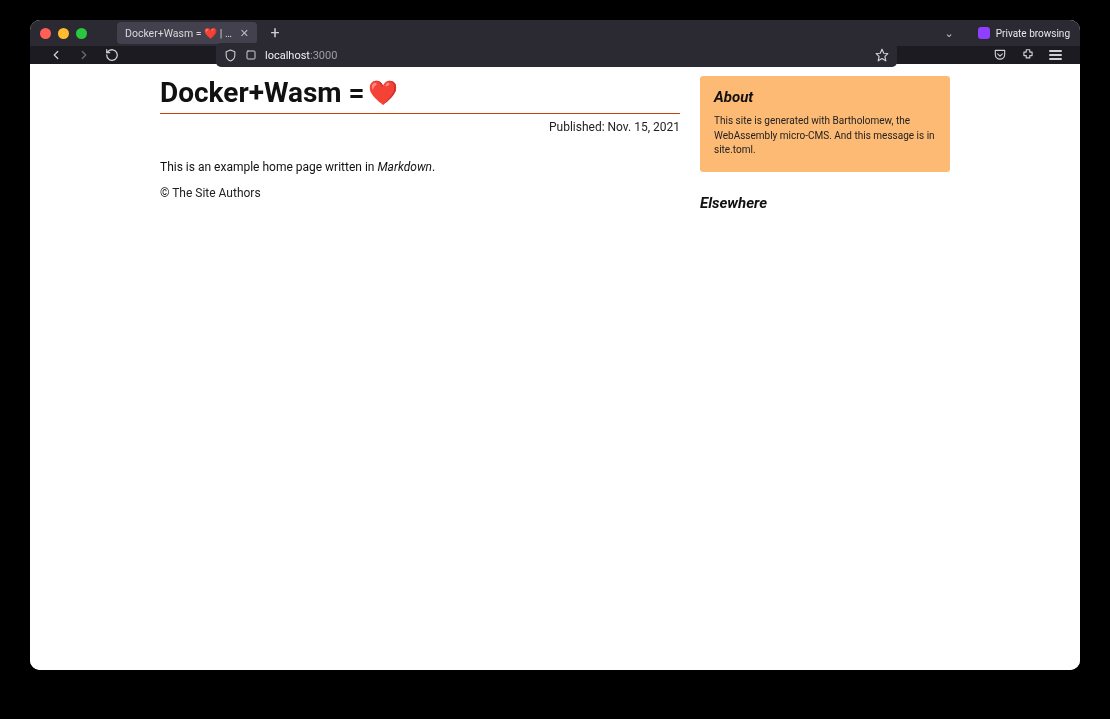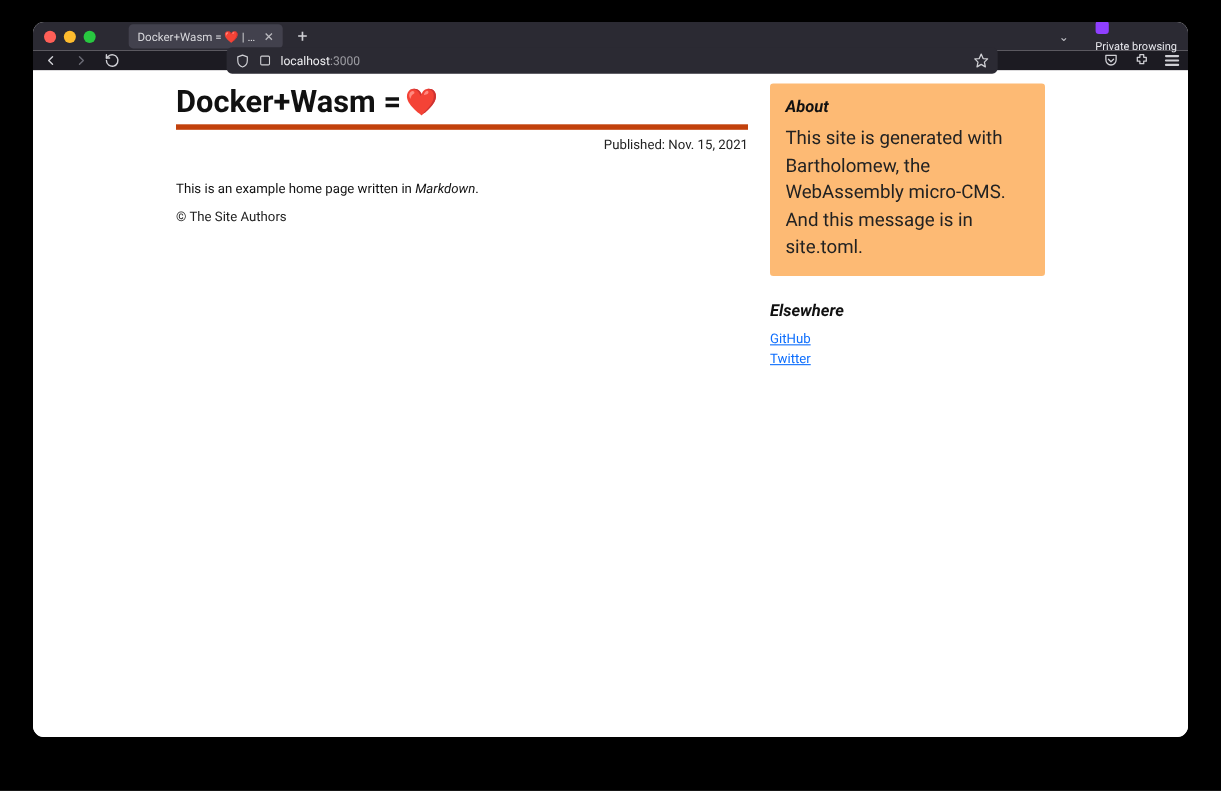--- a/index.html
+++ b/index.html
@@ -88,40 +88,39 @@
       gap: 14px;
       color: #cfcfd4;
     }
     .chev {
       font-size: 11px;
       opacity: 0.9;
       margin-right: 10px;
     }
     .private-badge {
       display: flex;
-      align-items: flex-start;
+      align-items: center;
       gap: 6px;
       font-size: 10px;
       color: #e8e8ee;
-      flex-direction: column;
     }
     .mask-icon {
       width: 12px;
       height: 12px;
       background: #8f3fff;
       border-radius: 3px;
       position: relative;
     }
     
     .toolbar {
       height: 18px;
       background: #1c1b22;
       display: flex;
       align-items: center;
-      padding: 0 8px;
+      padding: 0 18px;
       gap: 6px;
     }
     .nav-icons {
       display: flex;
       align-items: center;
       gap: 12px;
       color: #cfcfd4;
     }
     .nav-icons .ic {
       width: 16px;
@@ -193,21 +192,21 @@
       align-items: flex-start;
     }
     .main {
       flex: 1;
       min-width: 0;
     }
     .main h1 {
       font-size: 28px;
       font-weight: 700;
       color: #111;
-      border-bottom: 5px solid #c2410c;
+      border-bottom: 1px solid #c2410c;
       padding-bottom: 4px;
       margin-bottom: 6px;
       display: flex;
       align-items: center;
       gap: 4px;
     }
     .main h1 .heart {
       font-size: 24px;
       line-height: 1;
     }
@@ -243,21 +242,21 @@
       margin-bottom: 22px;
     }
     .about-box h3, .elsewhere h3 {
       font-style: italic;
       font-weight: 700;
       font-size: 15px;
       color: #111;
       margin-bottom: 8px;
     }
     .about-box p {
-      font-size: 17px;
+      font-size: 10px;
       color: #222;
       line-height: 1.45;
     }
     .elsewhere ul {
       list-style: none;
     }
     .elsewhere li {
       font-size: 12px;
       line-height: 1.5;
     }
@@ -376,23 +375,19 @@
         <div class="footer">© The Site Authors</div>
       </div>
 
       <div class="sidebar">
         <div class="about-box">
           <h3>About</h3>
           <p>This site is generated with Bartholomew, the WebAssembly micro-CMS. And this message is in site.toml.</p>
         </div>
         <div class="elsewhere">
           <h3>Elsewhere</h3>
-          <ul>
-            <li><a href="#">GitHub</a></li>
-            <li><a href="#">Twitter</a></li>
-          </ul>
         </div>
       </div>
 
     </div>
   </div>
 
 </div>
 
 </body></html>

